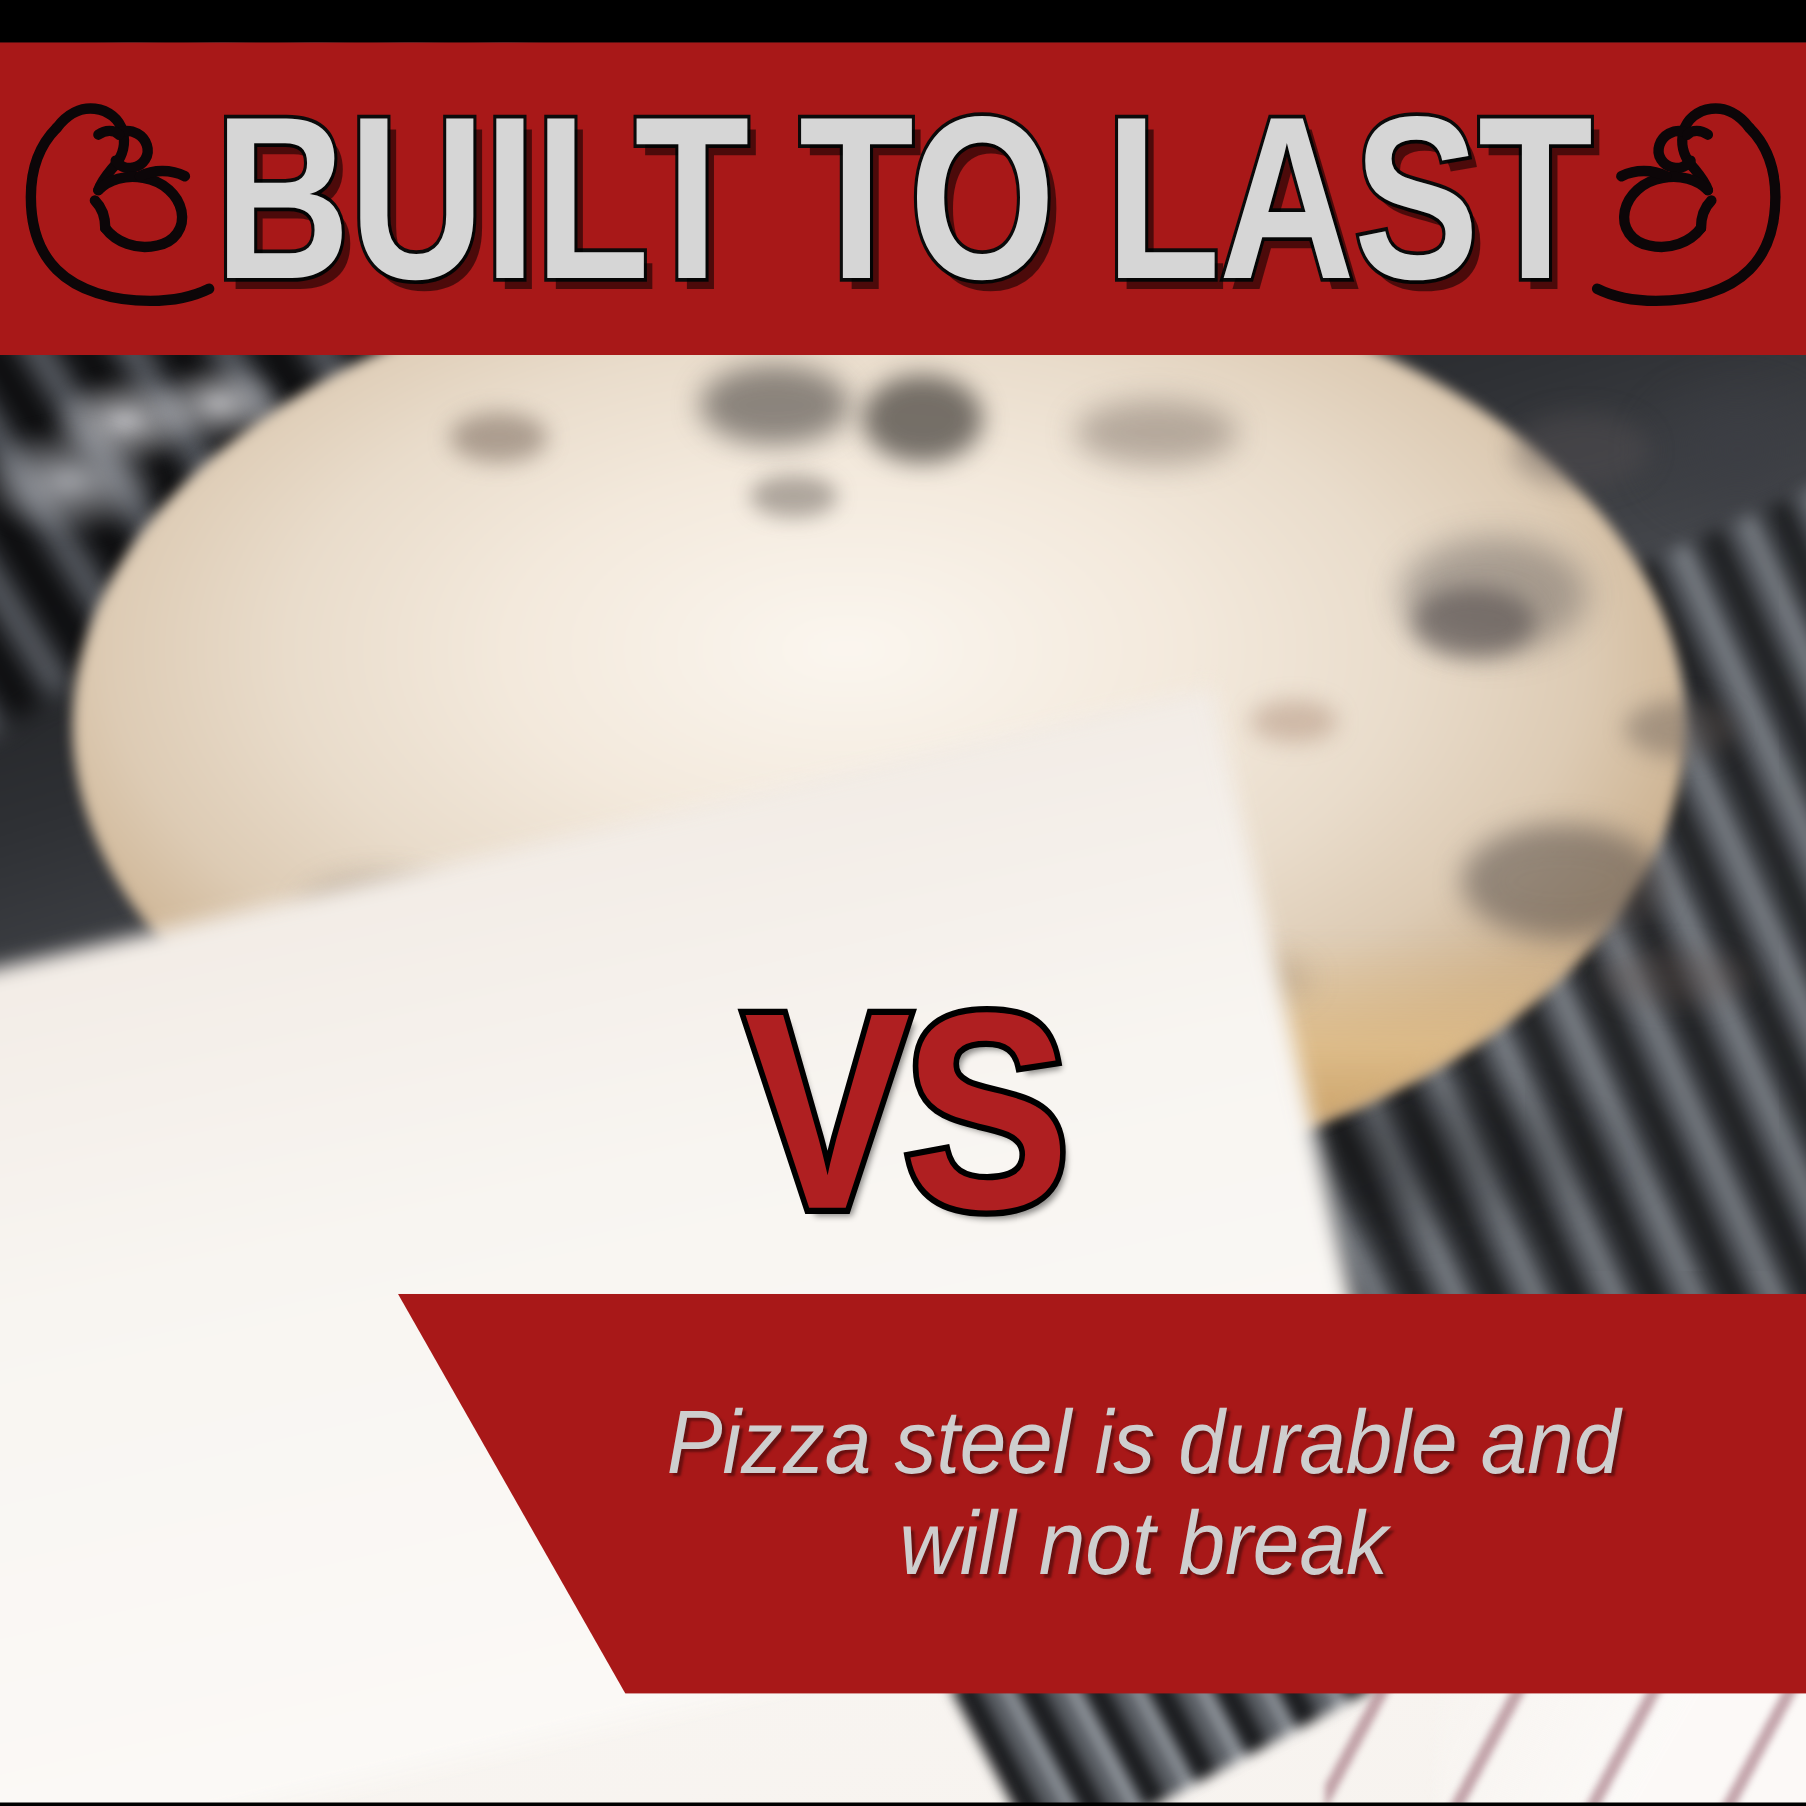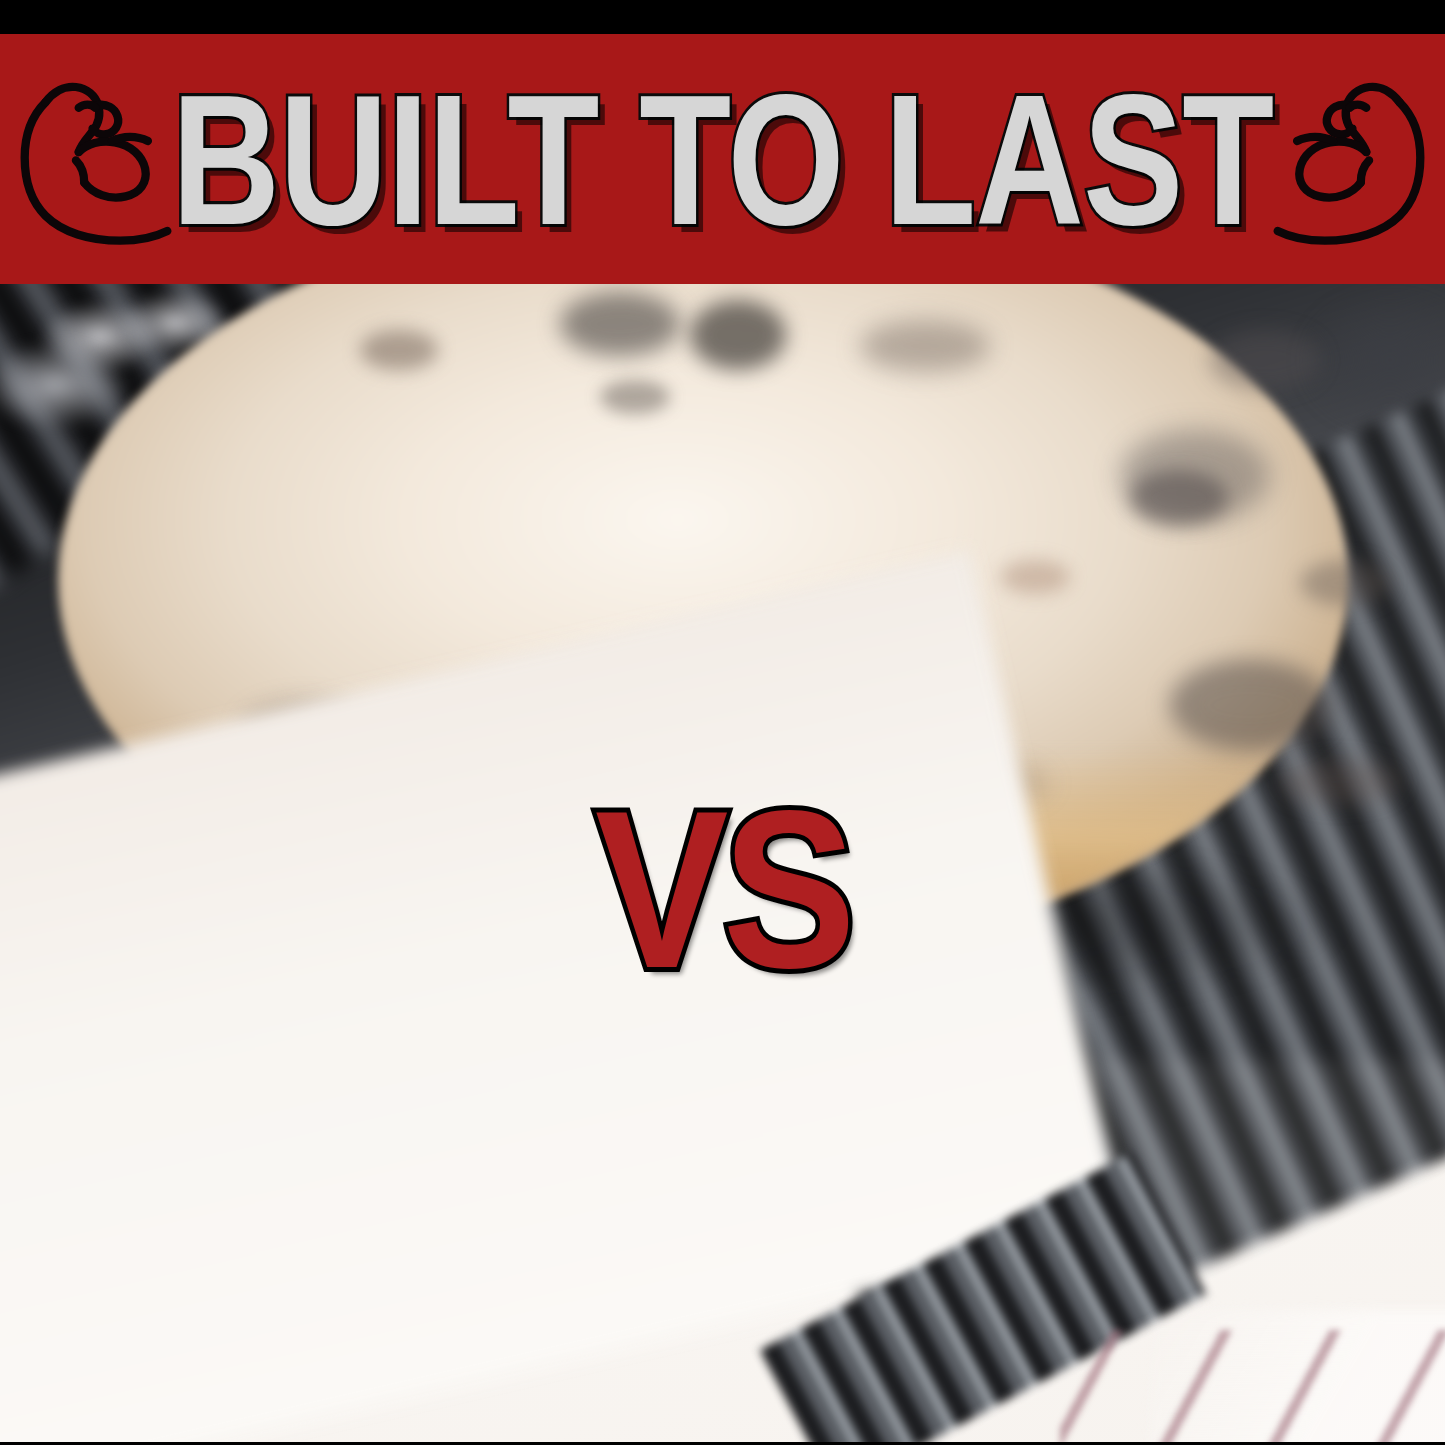--- a/index.html
+++ b/index.html
@@ -376,16 +376,19 @@
           <path d="M52 66 C56 70 58 76 58 82"></path>
         </svg>
       </span>
 
     </div>
   </div>
 
 
   <div class="vs">VS</div>
 
+  <div class="banner-bottom">
+    <div class="banner-text">Pizza steel is durable and will not break</div>
+  </div>
 
   <div class="bottombar"></div>
 
 </div>
 
 </body></html>

